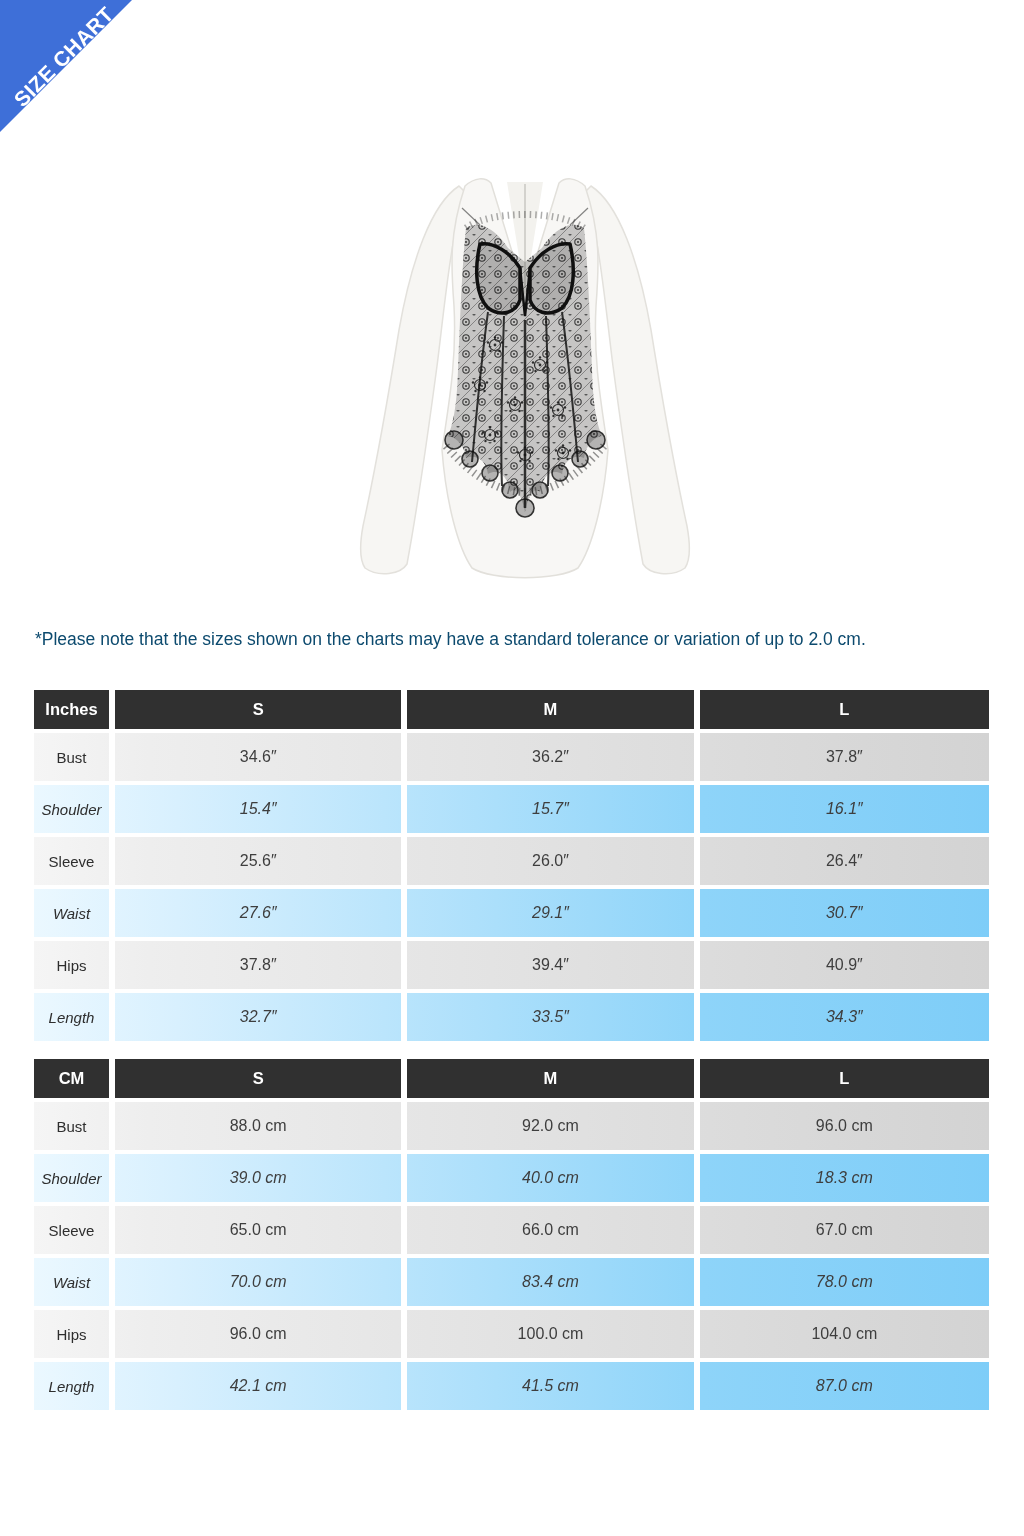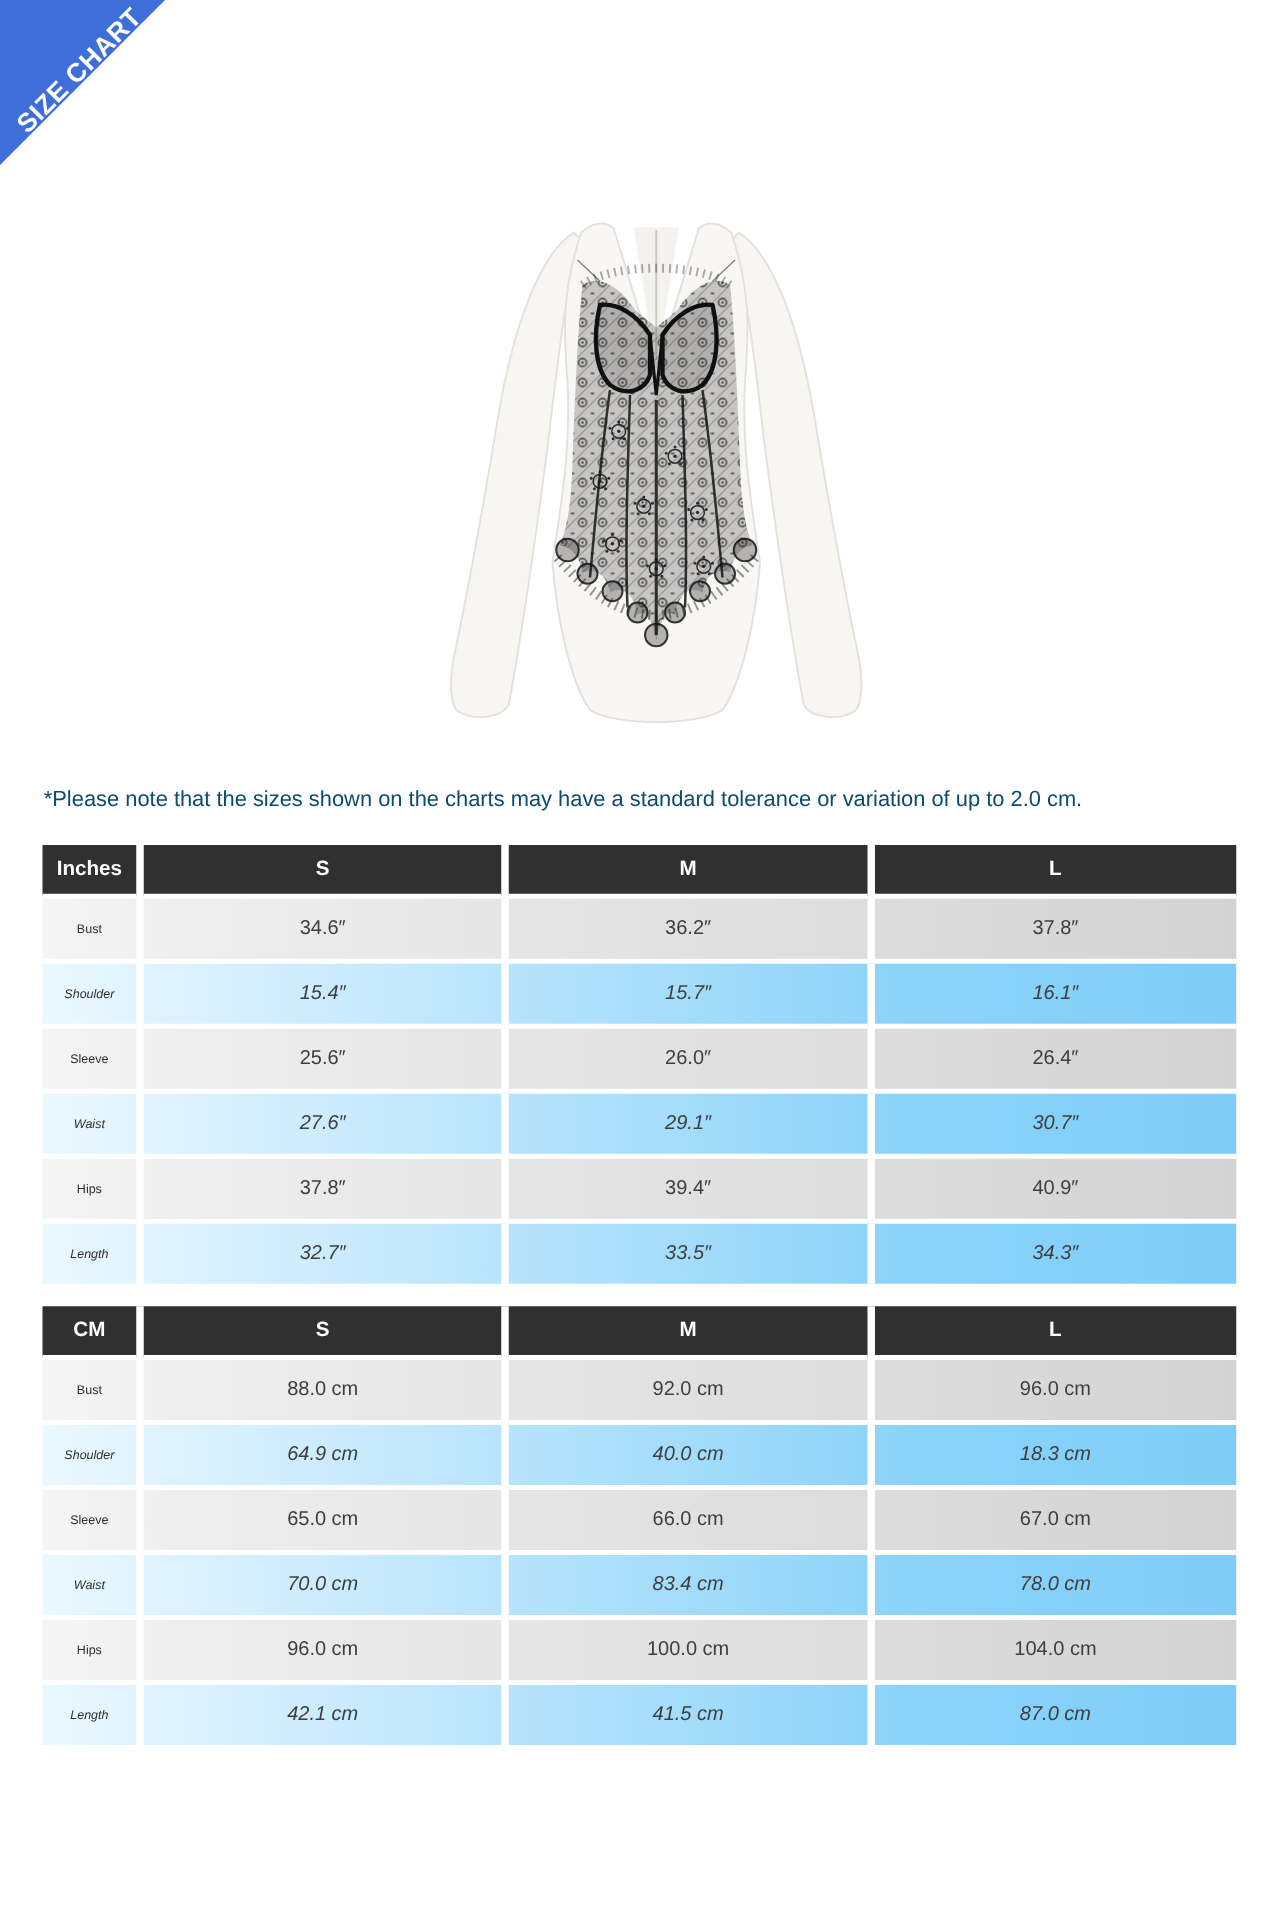--- a/index.html
+++ b/index.html
@@ -18,29 +18,29 @@
     letter-spacing:.5px;white-space:nowrap;
   }
   
   .product{position:absolute;left:330px;top:170px;width:370px;height:420px;}
   
   .note{
     position:absolute;left:35px;top:629px;margin:0;font-size:17.5px;
     color:#0c4a6e;white-space:nowrap;
   }
   
-  .tables{position:absolute;left:34px;top:676px;width:955px;}
+  .tables{position:absolute;left:34px;top:690px;width:955px;}
   table{border-collapse:collapse;width:955px;table-layout:fixed;}
   table+table{margin-top:18px;}
   th{
     height:39px;background:#303030;color:#ffffff;font-size:16.5px;
     font-weight:bold;text-align:center;padding:0;
   }
   td{height:48px;font-size:16px;color:#3e3e3e;text-align:center;padding:0;}
-  td.rlabel{font-size:10px;color:#2e2e2e;margin-left:14px;}
+  td.rlabel{font-size:15px;color:#2e2e2e;margin-left:14px;}
   th+th,td+td{border-left:6px solid #ffffff;}
   tbody td{border-top:4px solid #ffffff;}
   tr.grey{background:linear-gradient(90deg,#f5f5f5 0%,#eeeeee 12%,#d3d3d3 100%);}
   tr.blue{background:linear-gradient(90deg,#ebf8ff 0%,#d8f0fe 15%,#8ed4f9 70%,#7ecdf8 100%);font-style:italic;}
 </style>
 </head>
 <body>
 
 <div class="page">
 
@@ -204,21 +204,21 @@
         </thead>
         <tbody>
           <tr class="grey">
             <td class="rlabel">Bust</td>
             <td>88.0 cm</td>
             <td>92.0 cm</td>
             <td>96.0 cm</td>
           </tr>
           <tr class="blue">
             <td class="rlabel">Shoulder</td>
-            <td>64.9 cm</td>
+            <td>39.0 cm</td>
             <td>40.0 cm</td>
             <td>18.3 cm</td>
           </tr>
           <tr class="grey">
             <td class="rlabel">Sleeve</td>
             <td>65.0 cm</td>
             <td>66.0 cm</td>
             <td>67.0 cm</td>
           </tr>
           <tr class="blue">

